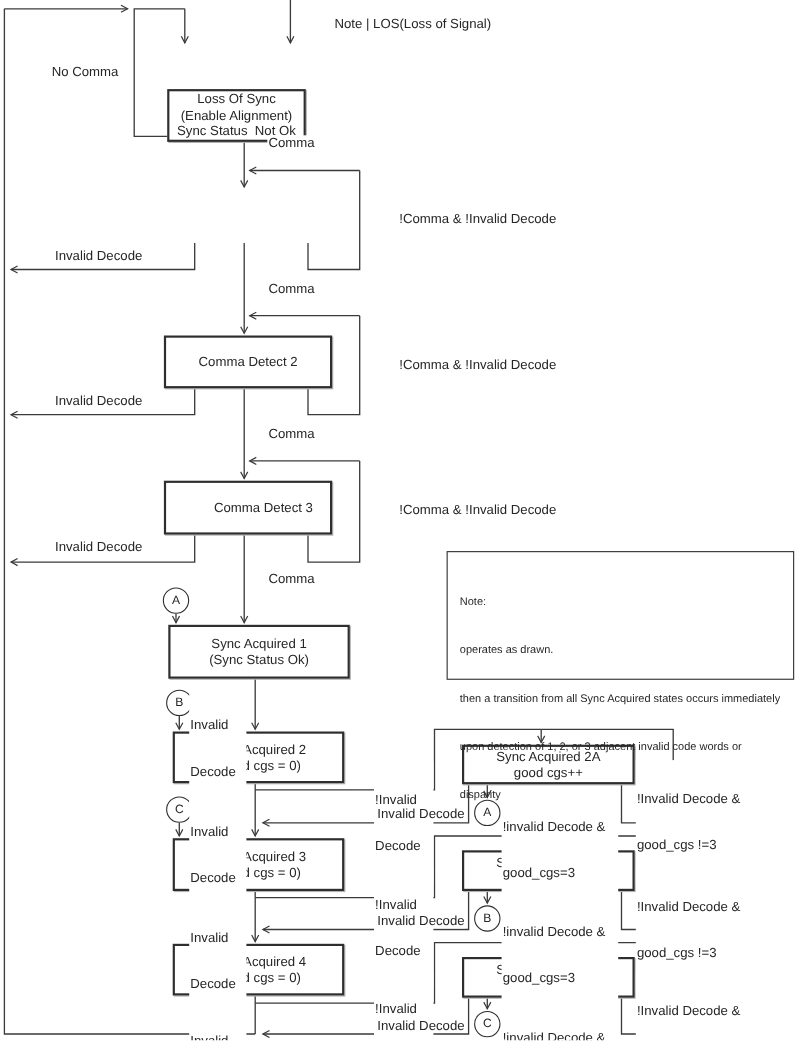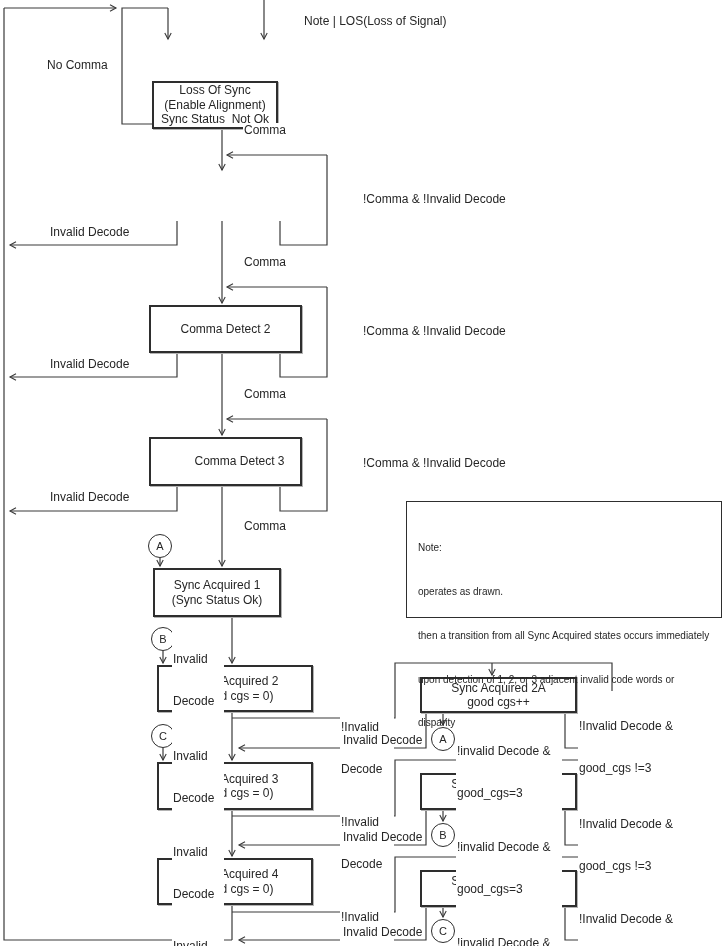--- a/index.html
+++ b/index.html
@@ -101,21 +101,21 @@
     <span>Loss Of Sync</span>
     <span>(Enable Alignment)</span>
     <span>Sync Status  Not Ok</span>
   </div>
   <div class="state" style="left:149px;top:305px;width:153px;height:48px;">
     <span>Comma Detect 2</span>
   </div>
   <div class="state" style="left:149px;top:437px;width:153px;height:49px;padding-left:28px;">
     <span>Comma Detect 3</span>
   </div>
-  <div class="state" style="left:153px;top:568px;width:128px;height:49px;">
+  <div class="state" style="left:153px;top:568px;width:165px;height:49px;">
     <span>Sync Acquired 1</span>
     <span>(Sync Status Ok)</span>
   </div>
   <div class="state" style="left:157px;top:665px;width:156px;height:47px;">
     <span>Sync Acquired 2</span>
     <span>(good cgs = 0)</span>
   </div>
   <div class="state" style="left:157px;top:762px;width:156px;height:48px;">
     <span>Sync Acquired 3</span>
     <span>(good cgs = 0)</span>

